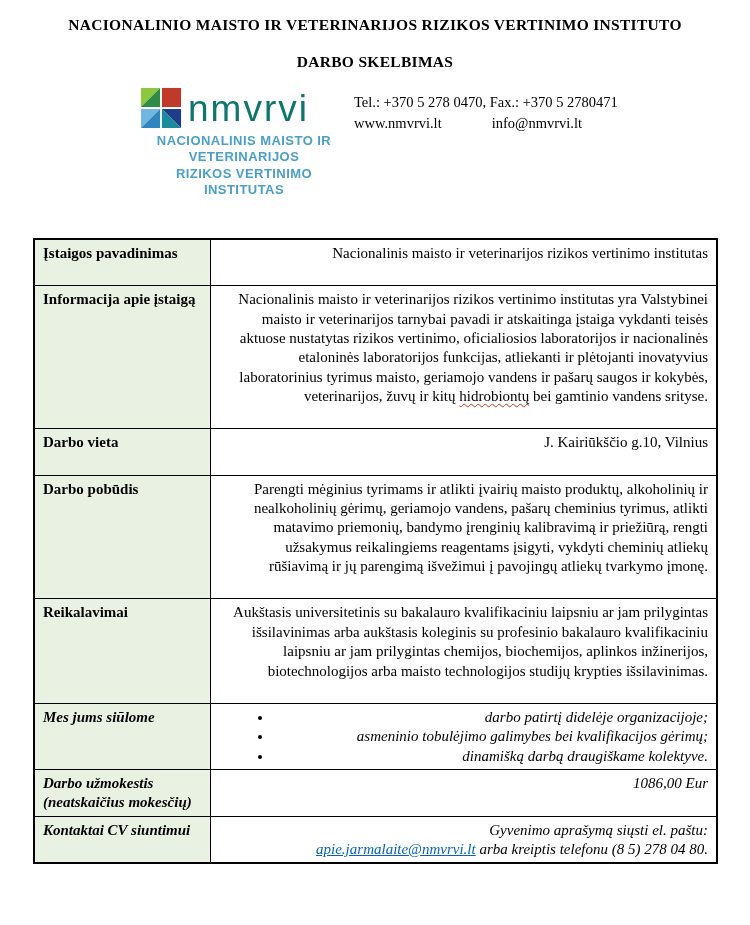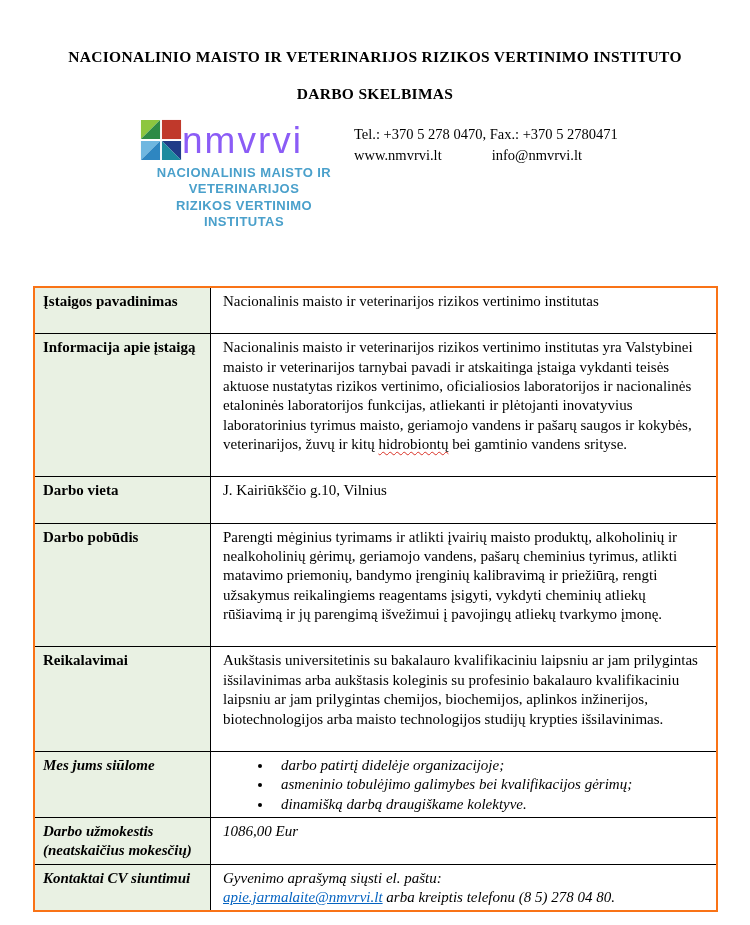--- a/index.html
+++ b/index.html
@@ -10,39 +10,40 @@
     color: #000;
     overflow: hidden;
   }
   
   .doc-title {
     text-align: center;
     font-weight: bold;
     font-size: 15.5px;
     letter-spacing: 0.3px;
   }
-  .doc-title.line1 { padding-top: 16px; margin-top: 32px; }
+  .doc-title.line1 { padding-top: 16px; }
   .doc-title.line2 { padding-top: 19px; }
 
   
   .letterhead {
     display: flex;
     align-items: flex-start;
     margin: 16px 0 0 140px;
   }
   .logo-col { width: 208px; }
   .logo-top { display: flex; align-items: center; }
   .logo-mark { width: 42px; height: 42px; flex: 0 0 auto; }
   .brand-wordmark {
     font-family: "Liberation Sans", sans-serif;
     font-size: 37px;
     font-weight: 500;
-    color: #8b5cf6;
+    color: #0f766e;
     letter-spacing: 2px;
     line-height: 1;
+    margin-left: 6px;
   }
   .logo-caption {
     margin-top: 4px;
     text-align: center;
     font-family: "Liberation Sans", sans-serif;
     font-size: 13px;
     font-weight: bold;
     letter-spacing: 0.45px;
     color: #4aa0cb;
     line-height: 1.25;
@@ -54,37 +55,37 @@
     line-height: 1.42;
     white-space: nowrap;
   }
   .contact-email { margin-left: 50px; }
 
   
   table.jobs {
     border-collapse: collapse;
     table-layout: fixed;
     width: 685px;
-    margin: 56px 0 0 33px;
+    margin: 40px 0 0 33px;
     font-size: 15px;
-    border: 2px solid #f97316;
+    border: 2px solid #000000;
     padding-left: 6px;
   }
   table.jobs td {
     border: 1.6px solid #000;
     vertical-align: top;
     line-height: 1.29;
   }
   td.label {
     width: 161px;
     background: #e9f1e3;
     font-weight: bold;
     padding: 4px 6px 22px 8px;
   }
-  td.value { padding: 4px 8px 22px 12px; }
+  td.value { padding: 4px 8px 22px 12px; text-align: right; }
   tr.snug td { padding-bottom: 3px; font-style: italic; }
   .misspell {
     text-decoration: underline wavy #d93025 1px;
     text-decoration-skip-ink: none;
     text-underline-offset: 2px;
   }
   ul.offer-list { margin: 0; padding-left: 50px; list-style: disc; }
   ul.offer-list li { padding-left: 8px; }
   .contacts-cell { font-style: italic; }
   a.email-link { color: #0563c1; text-decoration: underline; cursor: pointer; }

